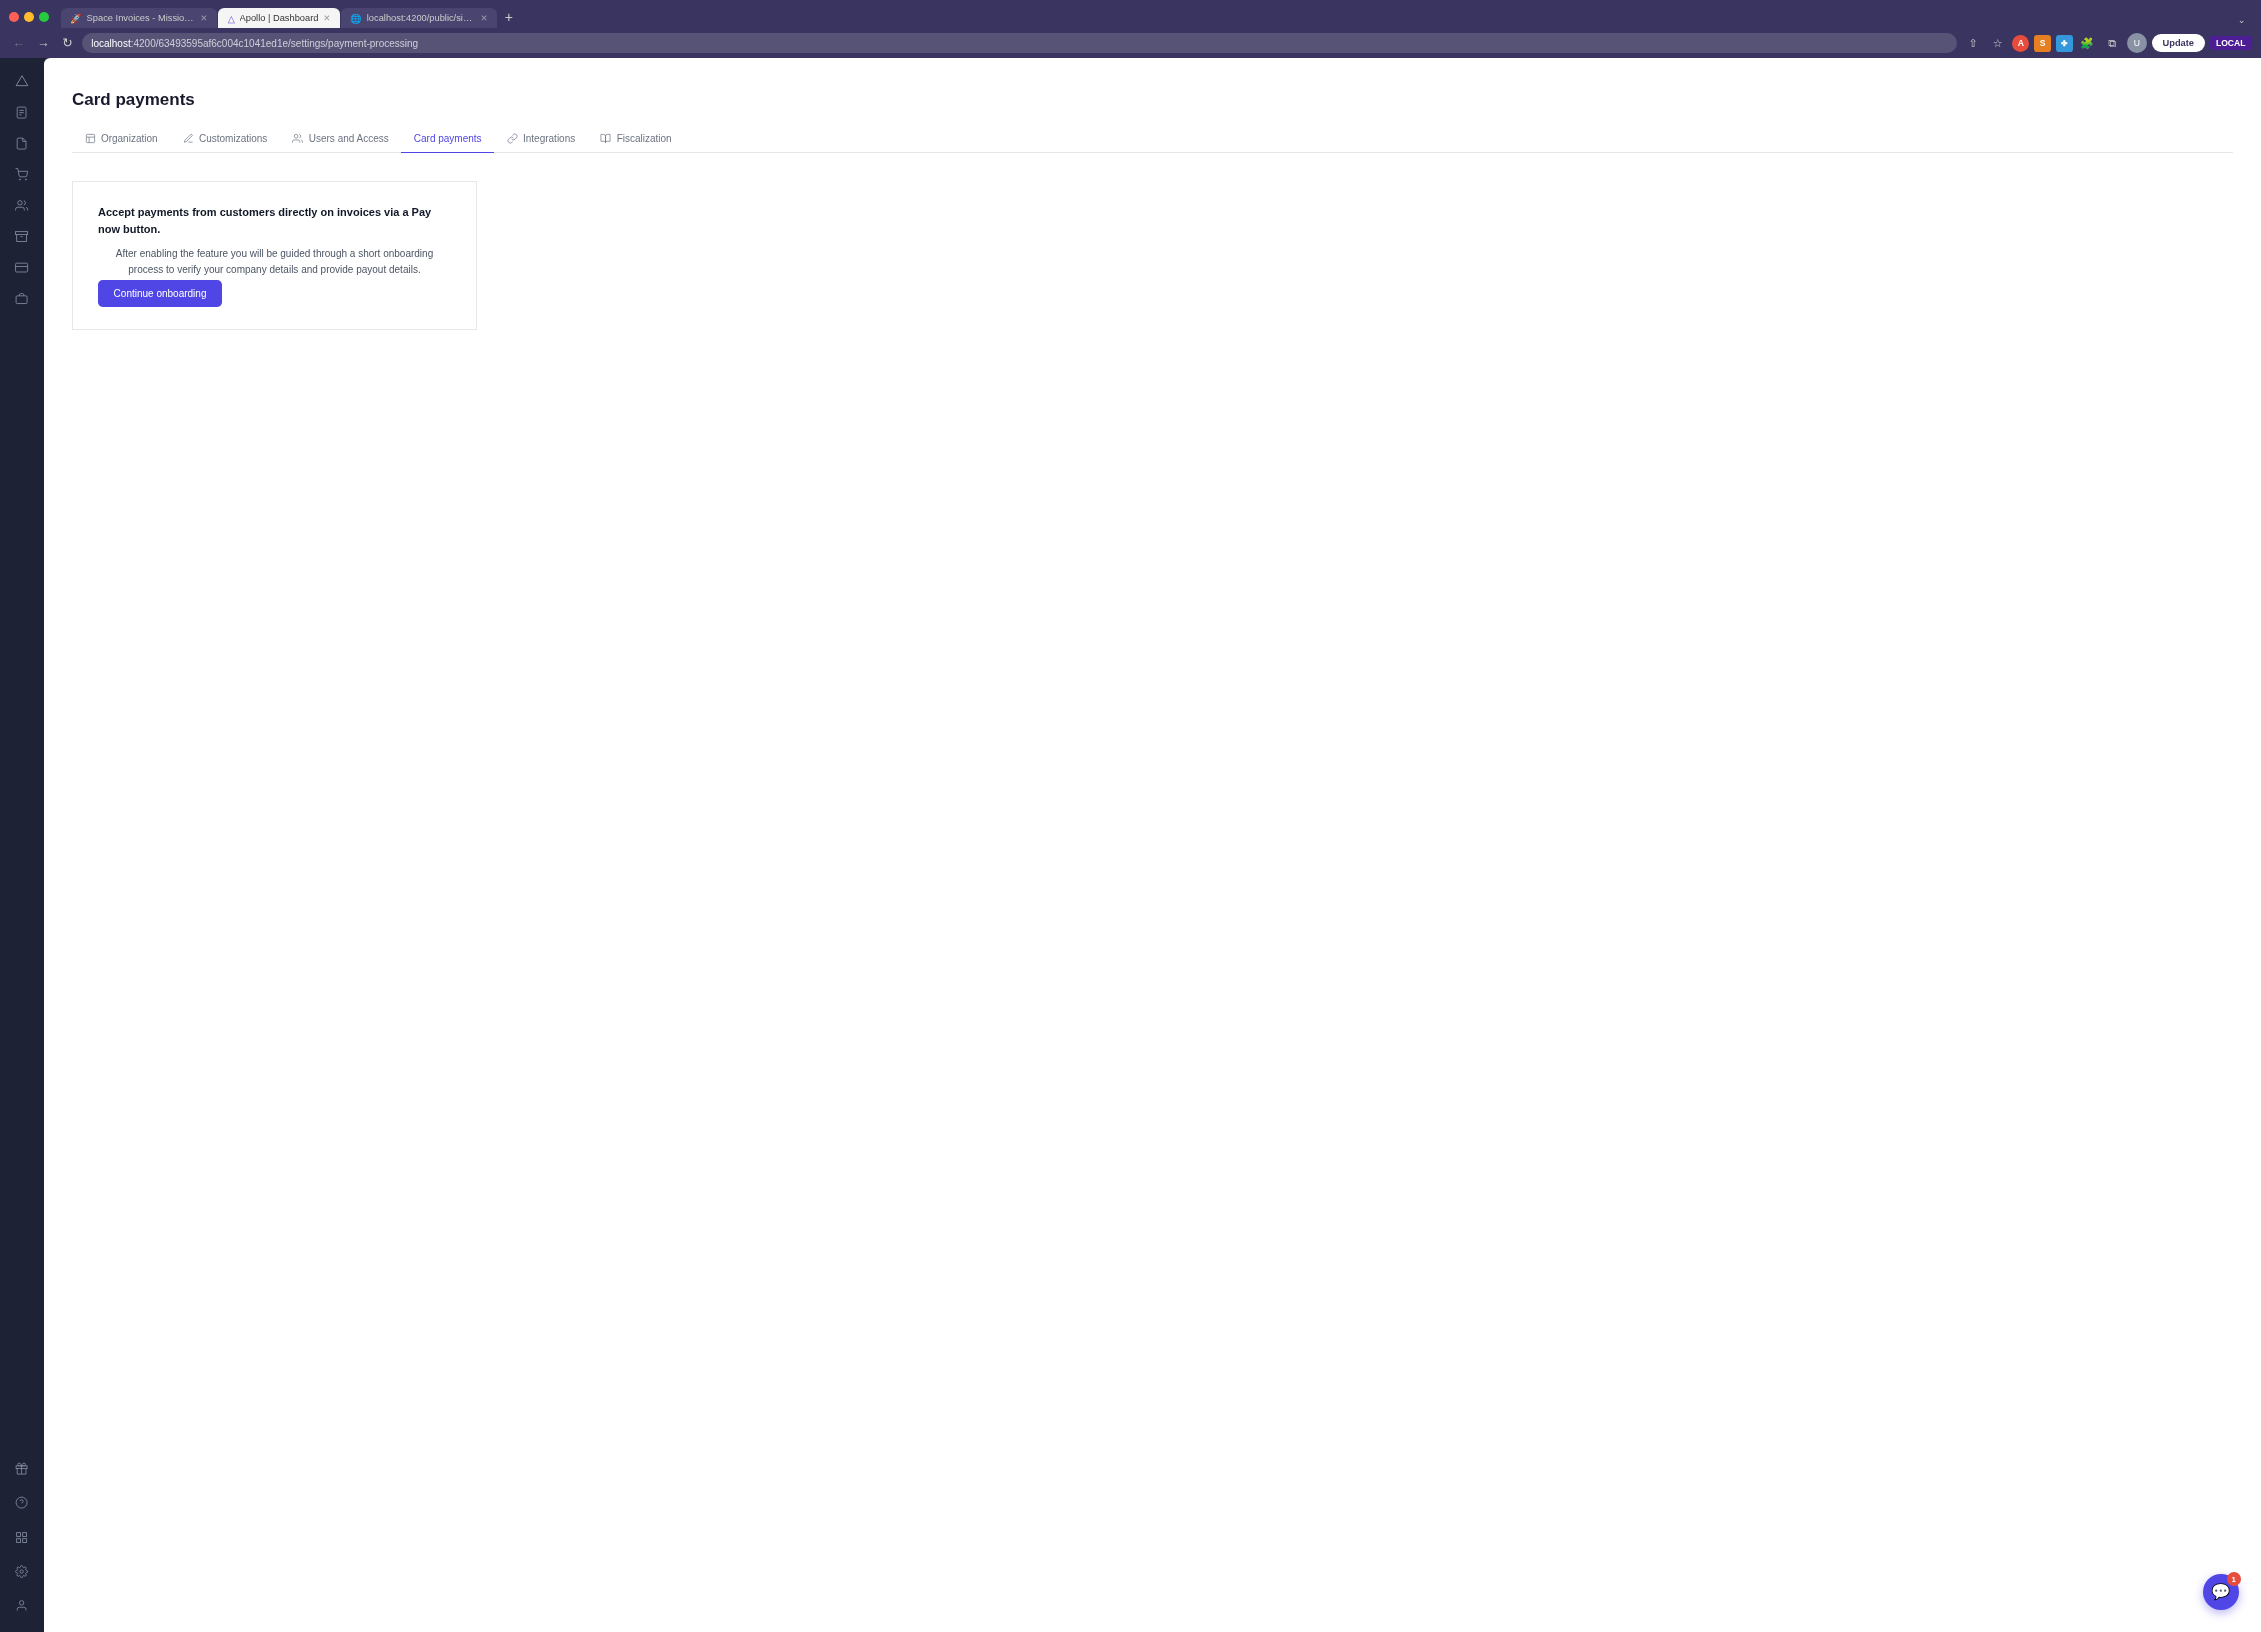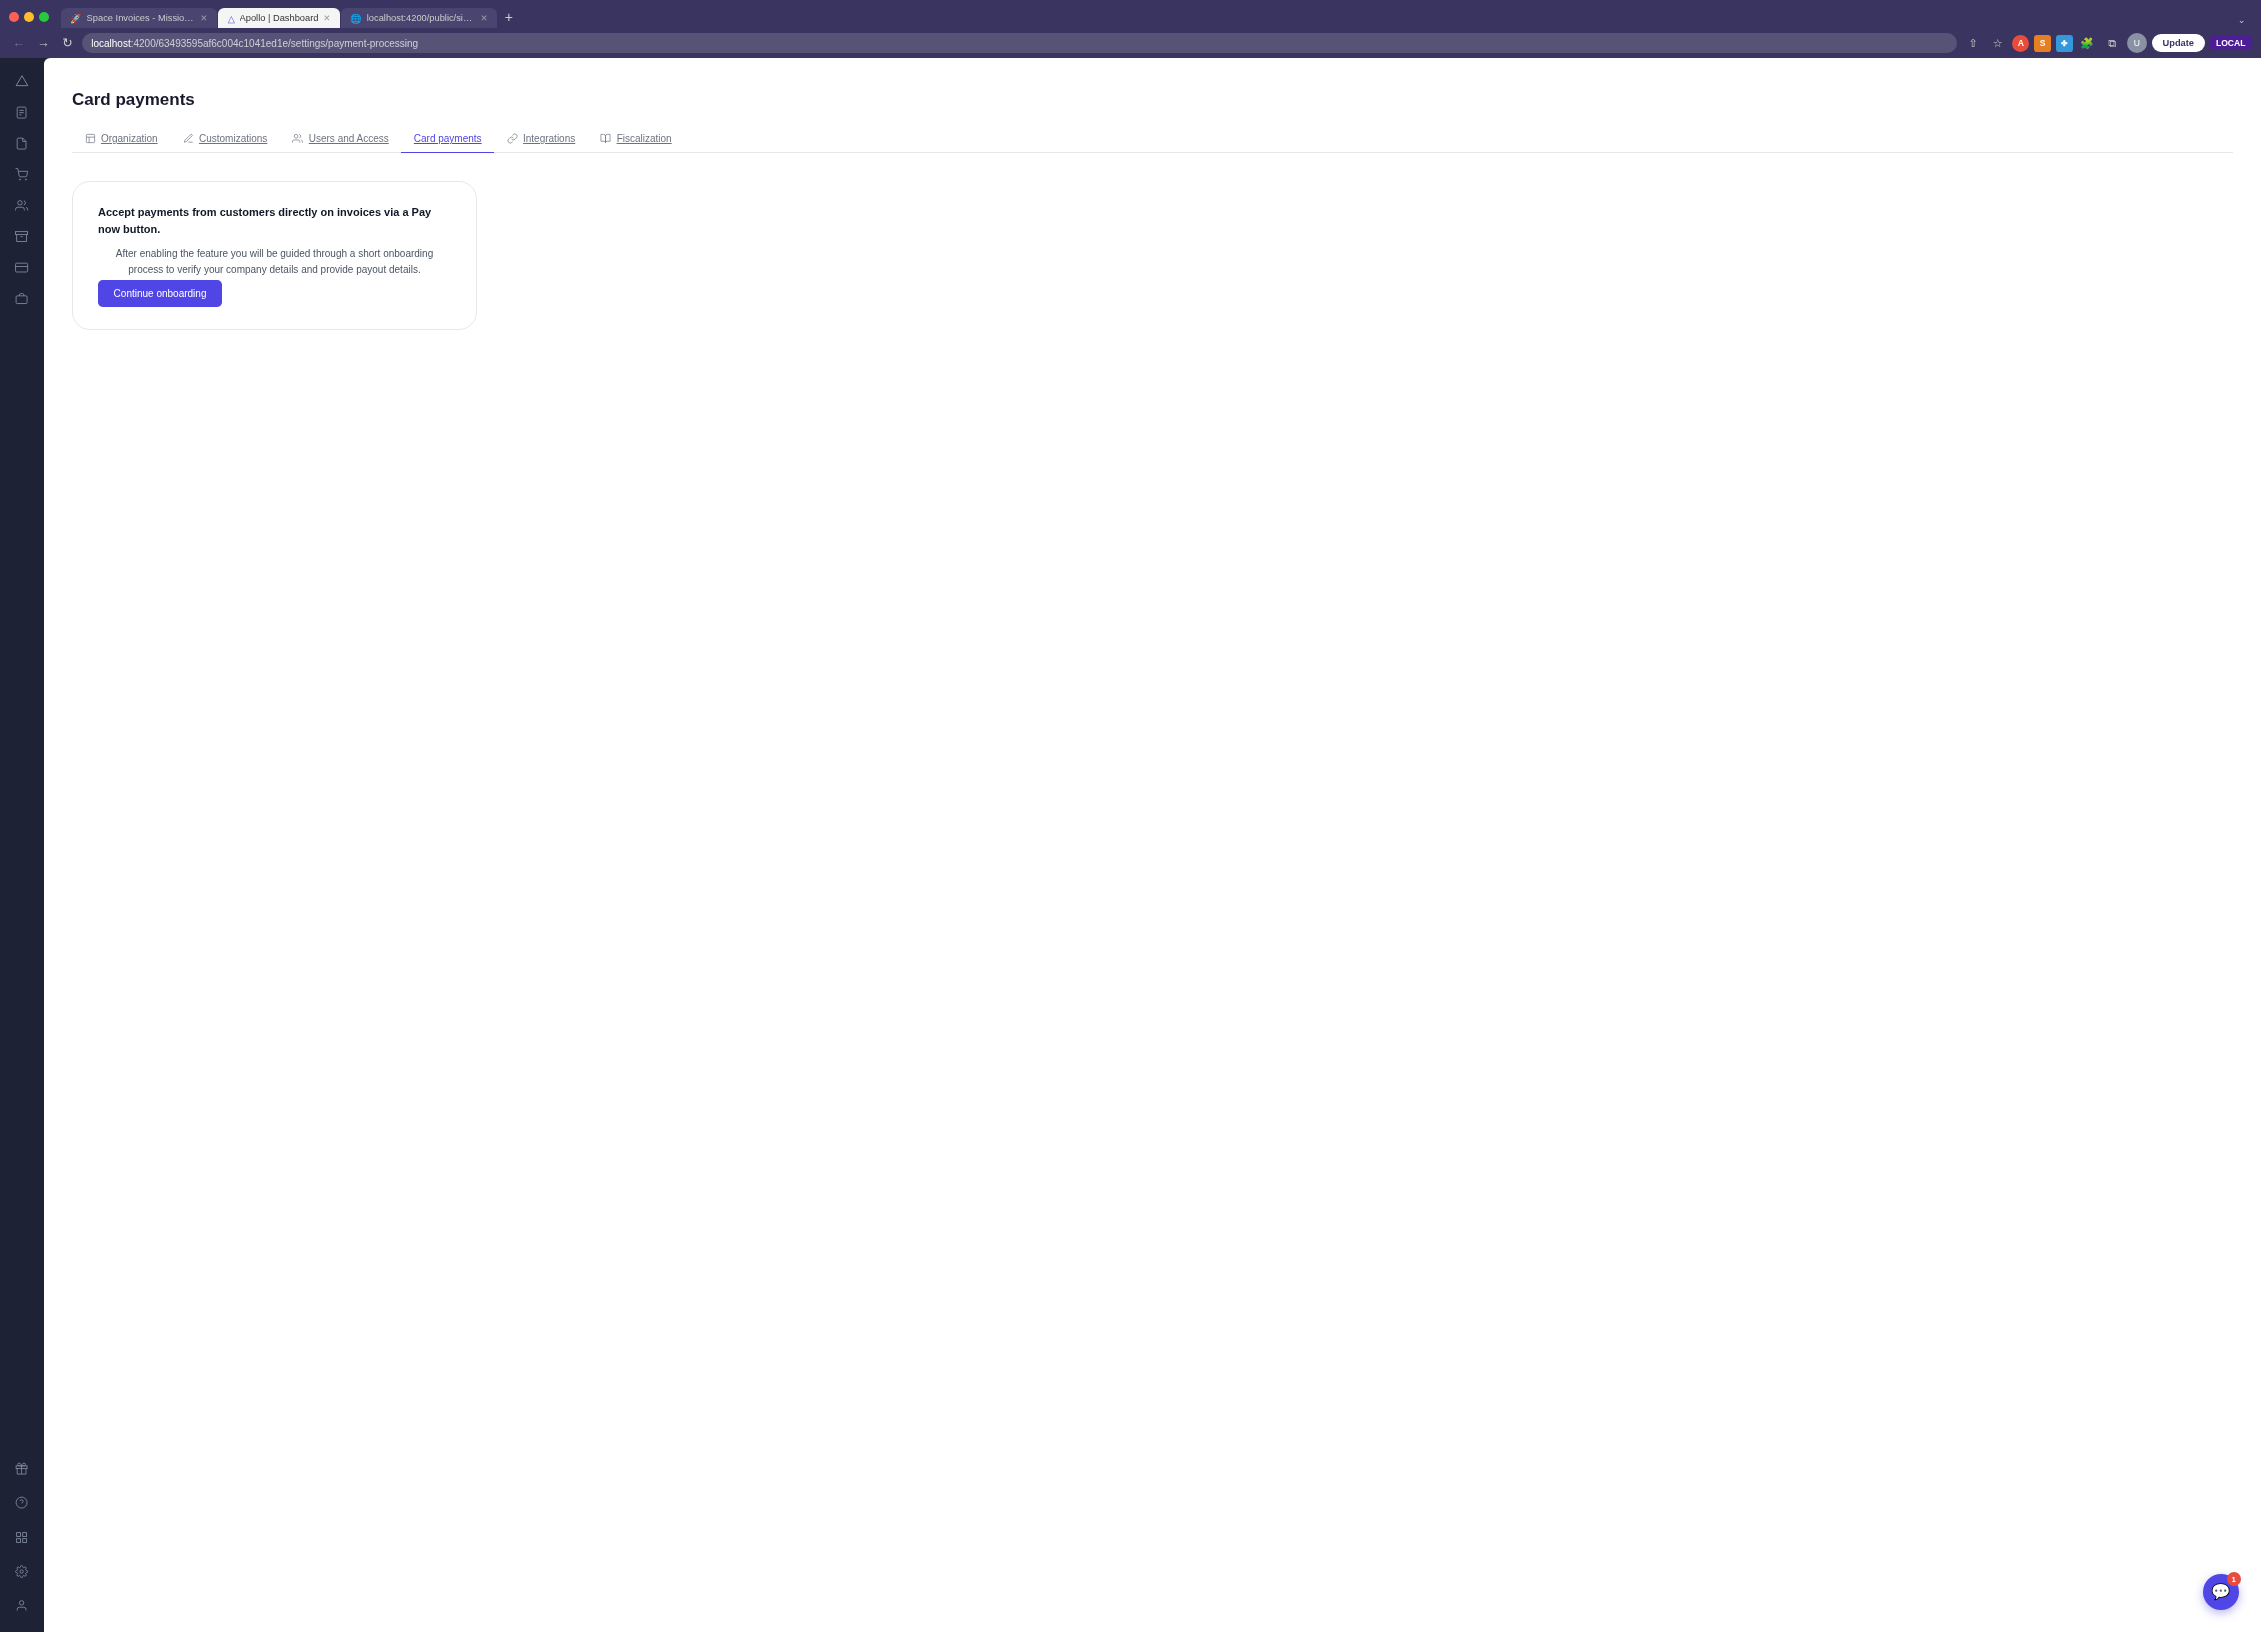--- a/index.html
+++ b/index.html
@@ -258,40 +258,39 @@
       display: flex;
       align-items: center;
       gap: 5.4px;
       padding: 7.8px 12.5px;
       color: #6b7280;
       font-size: 10px;
       cursor: pointer;
       border-bottom: 1.6px solid transparent;
       margin-bottom: -0.8px;
       white-space: nowrap;
-      text-decoration: underline;
     }
     .settings-tab.active {
       color: #4f46e5;
       border-bottom-color: #4f46e5;
       font-weight: 500;
     }
     .settings-tab-icon {
       font-size: 11px;
       color: inherit;
     }
 
     
     .content-area {
       padding: 28px;
     }
 
     .payment-card {
       border: 0.8px solid #e5e7eb;
-      border-radius: 18px;
+      border-radius: 0;
       padding: 22px 25px;
       max-width: 405px;
     }
 
     .payment-card-title {
       font-size: 11px;
       font-weight: 600;
       color: #111827;
       margin-bottom: 9.3px;
       line-height: 1.5;

